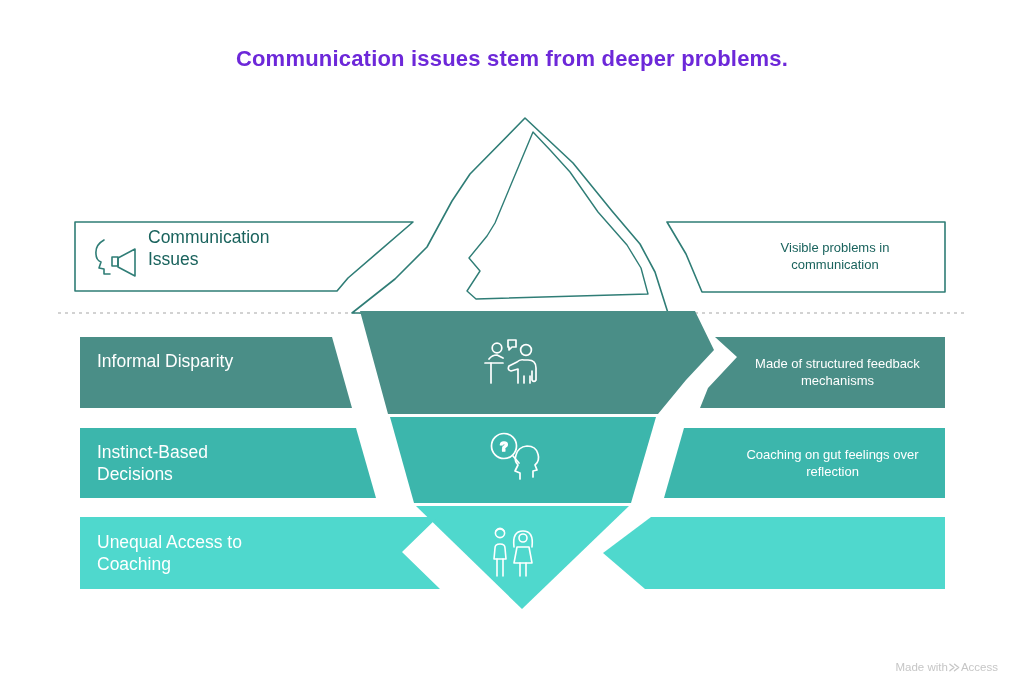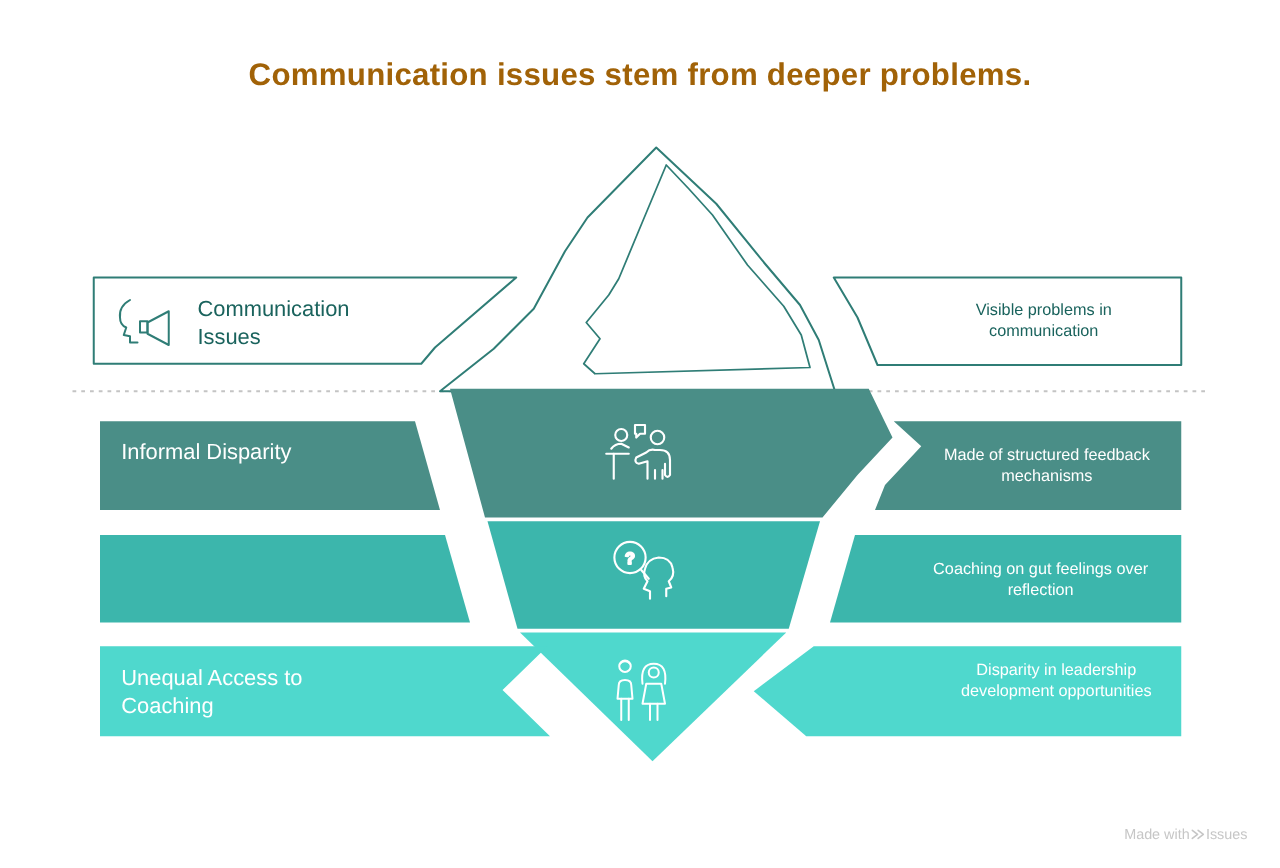--- a/index.html
+++ b/index.html
@@ -1,24 +1,24 @@
 <!DOCTYPE html>
 <html><head>
 <meta charset="utf-8">
 <style>
   html,body{margin:0;padding:0;background:#ffffff;}
   body{font-family:"Liberation Sans","DejaVu Sans",sans-serif;}
   .stage{position:relative;width:1024px;height:694px;background:#ffffff;overflow:hidden;}
   .abs{position:absolute;}
-  .title{left:0;right:0;top:46px;text-align:center;font-size:25px;font-weight:700;color:#a16207;letter-spacing:.2px;}
+  .title{left:0;right:0;top:46px;text-align:center;font-size:22px;font-weight:700;color:#6d28d9;letter-spacing:.2px;}
   .label-left{font-size:17.5px;font-weight:500;color:#ffffff;line-height:22px;}
   .label-left.teal-text{color:#1A635D;}
   .desc-right{font-size:13px;color:#ffffff;line-height:17px;text-align:center;}
   .desc-right.teal-text{color:#1A635D;}
-  .watermark{right:26px;bottom:20px;display:flex;align-items:center;gap:0;font-size:11.5px;color:#C6C6C6;}
+  .watermark{right:26px;bottom:20px;display:flex;gap:0;font-size:11.5px;color:#C6C6C6;}
   svg text.qmark{font-family:"Liberation Sans","DejaVu Sans",sans-serif;font-size:13px;font-weight:700;fill:#ffffff;}
 </style>
 </head>
 <body>
 
 <div class="stage">
 
   <div class="abs title">Communication issues stem from deeper problems.</div>
 
   <svg class="abs" style="left:0;top:0" width="1024" height="694" viewBox="0 0 1024 694">
@@ -73,31 +73,31 @@
       <path d="M496 531 a5,5 0 0 1 8,0"></path>
       <path d="M494 559 l1,-11 q0,-4 5,-4 q5,0 5,4 l1,11 z"></path>
       <path d="M497 559 v17 M503 559 v17"></path>
       <path d="M514 547 q-2,-16 9,-16 q11,0 9,16"></path>
       <circle cx="523" cy="538" r="4"></circle>
       <path d="M517 547 l-3,16 h18 l-3,-16 z"></path>
       <path d="M520 563 v13 M526 563 v13"></path>
     </g>
   </svg>
 
-  <div class="abs label-left teal-text" style="left:148px;top:236px;width:140px;margin-left:10px;">Communication Issues</div>
+  <div class="abs label-left teal-text" style="left:148px;top:226px;width:140px;">Communication Issues</div>
   <div class="abs desc-right teal-text" style="left:740px;top:239px;width:190px;">Visible problems in communication</div>
 
   <div class="abs label-left" style="left:97px;top:350px;width:160px;">Informal Disparity</div>
+  <div class="abs label-left" style="left:97px;top:441px;width:165px;">Instinct-Based Decisions</div>
   <div class="abs label-left" style="left:97px;top:531px;width:170px;">Unequal Access to Coaching</div>
 
   <div class="abs desc-right" style="left:745px;top:355px;width:185px;">Made of structured feedback mechanisms</div>
   <div class="abs desc-right" style="left:735px;top:446px;width:195px;">Coaching on gut feelings over reflection</div>
-  <div class="abs desc-right" style="left:760px;top:527px;width:170px;">Disparity in leadership development opportunities</div>
 
   <div class="abs watermark">
     <span>Made with</span>
     <svg width="13" height="13" viewBox="0 0 14 14">
       <path d="M2 3.5 l4.5 3.5 -4.5 3.5 M7 3.5 l4.5 3.5 -4.5 3.5" fill="none" stroke="#C6C6C6" stroke-width="1.4" stroke-linecap="round" stroke-linejoin="round"></path>
     </svg>
-    <span>Issues</span>
+    <span>Access</span>
   </div>
 
 </div>
 
 </body></html>

